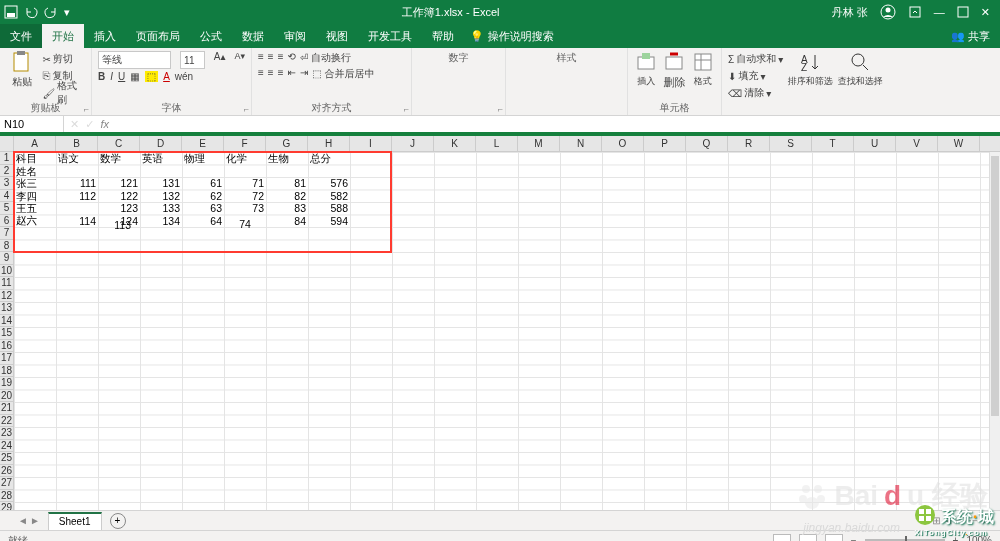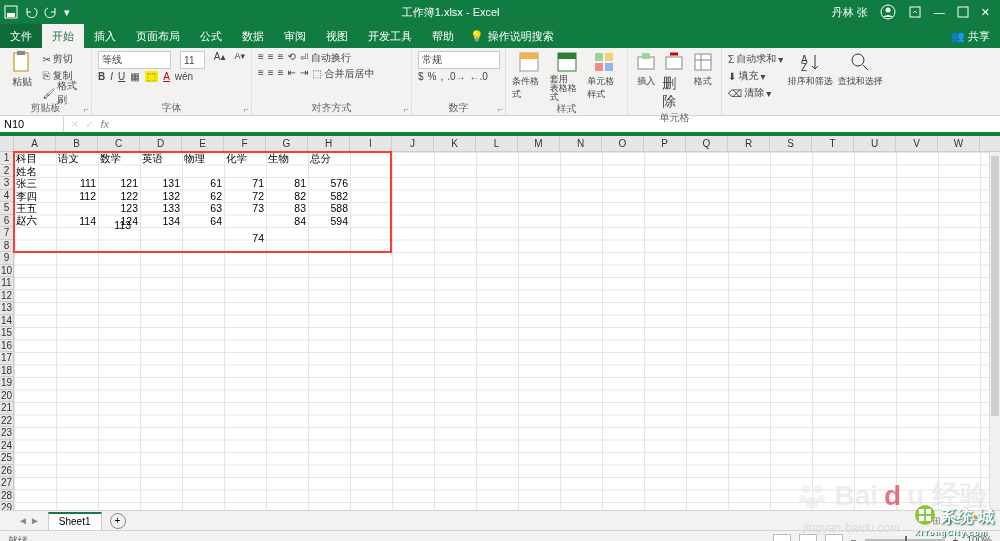--- a/index.html
+++ b/index.html
@@ -200,79 +200,43 @@
         <span>⇤</span>
         <span>⇥</span>
         <span>⬚ <span>合并后居中</span></span>
       </div>
     </div>
     <div class="label">对齐方式</div>
     <div class="launcher">⌐</div>
   </div>
 
   <div class="group" style="width:94px">
-    <div class="content" style="flex-direction:column;gap:2px;align-items:stretch">
-      <span class="dd" style="width:82px">常规</span>
-      <div class="btnrow" style="gap:4px">
-        <span>$</span>
-        <span>%</span>
-        <span>,</span>
-        <span>.0→</span>
-        <span>←.0</span>
-      </div>
-    </div>
     <div class="label">数字</div>
     <div class="launcher">⌐</div>
   </div>
 
   <div class="group" style="width:122px">
-    <div class="content">
-      <div class="big-btn">
-          <svg class="ico">
-            <rect x="2" y="2" width="18" height="18" fill="#fff" stroke="#999"></rect>
-            <rect x="2" y="2" width="18" height="6" fill="#f7b24d"></rect>
-          </svg>
-          <span style="font-size:9px">条件格式</span>
-        </div>
-      <div class="big-btn">
-          <svg class="ico">
-            <rect x="2" y="2" width="18" height="18" fill="#fff" stroke="#2e7d32"></rect>
-            <rect x="2" y="2" width="18" height="6" fill="#2e7d32"></rect>
-          </svg>
-          <span style="font-size:9px;white-space:pre-line;line-height:1">套用
-表格格式</span>
-        </div>
-      <div class="big-btn">
-          <svg class="ico">
-            <rect x="2" y="2" width="8" height="8" fill="#9dd49d"></rect>
-            <rect x="12" y="2" width="8" height="8" fill="#f4d06f"></rect>
-            <rect x="2" y="12" width="8" height="8" fill="#f28c8c"></rect>
-            <rect x="12" y="12" width="8" height="8" fill="#8cb7f2"></rect>
-          </svg>
-          <span style="font-size:9px">单元格样式</span>
-        </div>
-    </div>
     <div class="label">样式</div>
   </div>
 
   <div class="group" style="width:94px">
     <div class="content">
       <div class="big-btn" style="width:28px">
           <svg class="ico">
             <rect x="3" y="6" width="16" height="12" fill="#fff" stroke="#888"></rect>
             <rect x="7" y="2" width="8" height="6" fill="#9dd49d"></rect>
           </svg>
           <span style="font-size:9px">插入</span>
         </div>
       <div class="big-btn" style="width:28px">
           <svg class="ico">
             <rect x="3" y="6" width="16" height="12" fill="#fff" stroke="#888"></rect>
             <path d="M7 3 L15 3" stroke="#c00" stroke-width="3"></path>
           </svg>
-          <span style="font-size:14px">删除</span>
+          <span style="font-size:11px">删除</span>
         </div>
       <div class="big-btn" style="width:28px">
           <svg class="ico">
             <rect x="3" y="3" width="16" height="16" fill="#fff" stroke="#888"></rect>
             <path d="M3 9 H19 M9 3 V19" stroke="#888"></path>
           </svg>
           <span style="font-size:9px">格式</span>
         </div>
     </div>
     <div class="label">单元格</div>
@@ -405,21 +369,21 @@
         <div class="cell" style="left: 126px; top: 50px; width: 42px; height: 12.5px; line-height: 12.5px; text-align: right;">133</div>
         <div class="cell" style="left: 168px; top: 50px; width: 42px; height: 12.5px; line-height: 12.5px; text-align: right;">63</div>
         <div class="cell" style="left: 210px; top: 50px; width: 42px; height: 12.5px; line-height: 12.5px; text-align: right;">73</div>
         <div class="cell" style="left: 252px; top: 50px; width: 42px; height: 12.5px; line-height: 12.5px; text-align: right;">83</div>
         <div class="cell" style="left: 294px; top: 50px; width: 42px; height: 12.5px; line-height: 12.5px; text-align: right;">588</div>
         <div class="cell" style="left: 0px; top: 62.5px; width: 42px; height: 12.5px; line-height: 12.5px; font-family: Liberation Mono, monospace;">赵六</div>
         <div class="cell" style="left: 42px; top: 62.5px; width: 42px; height: 12.5px; line-height: 12.5px; text-align: right;">114</div>
         <div class="cell" style="left: 84px; top: 62.5px; width: 42px; height: 12.5px; line-height: 12.5px; text-align: right;">124</div>
         <div class="cell" style="left: 126px; top: 62.5px; width: 42px; height: 12.5px; line-height: 12.5px; text-align: right;">134</div>
         <div class="cell" style="left: 168px; top: 62.5px; width: 42px; height: 12.5px; line-height: 12.5px; text-align: right;">64</div>
-        <div class="cell" style="left: 210px; top: 80px; width: 42px; height: 12.5px; line-height: 12.5px; text-align: right;">74</div>
+        <div class="cell" style="left: 210px; top: 66px; width: 42px; height: 12.5px; line-height: 12.5px; text-align: center;">74</div>
         <div class="cell" style="left: 252px; top: 62.5px; width: 42px; height: 12.5px; line-height: 12.5px; text-align: right;">84</div>
         <div class="cell" style="left: 294px; top: 62.5px; width: 42px; height: 12.5px; line-height: 12.5px; text-align: right;">594</div>
       </div>
   </div>
   <div class="red-box" id="redbox" style="left: 13px; top: 15px; width: 379px; height: 102px;"></div>
   <div class="vsb">
       <div class="thumb"></div>
     </div>
 </div>
 

